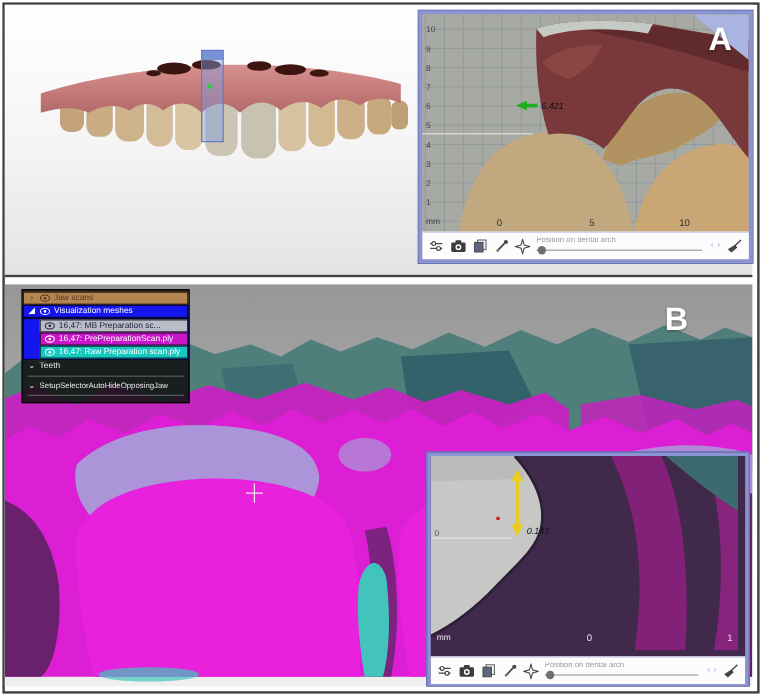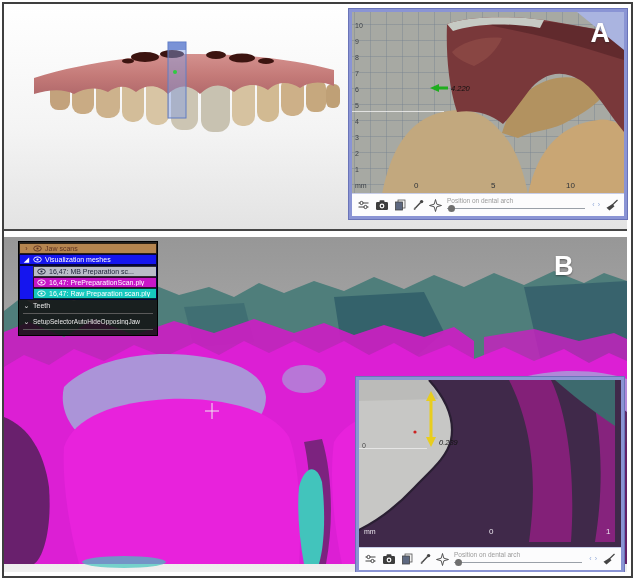--- a/index.html
+++ b/index.html
@@ -131,21 +131,21 @@
           <path d="M95,12 C112,5 152,3 192,8 L188,16 C152,10 122,12 101,19 Z" fill="#c6cac4"></path>
           <path d="M225,0 L272,0 L272,38 Z" fill="#aab4e0"></path>
         </svg>
 
         <div class="refline" style="left:0;top:99px;width:92px"></div>
 
         <svg class="abs" style="left:78px;top:70px" width="18" height="12" viewBox="0 0 18 12">
           <polygon points="0,6 9,2 9,10" fill="#1fae1f"></polygon>
           <rect x="8" y="4.5" width="10" height="3" fill="#1fae1f"></rect>
         </svg>
-        <div class="measureLbl" style="left:99px;top:72px">4.220</div>
+        <div class="measureLbl" style="left:99px;top:72px">6.421</div>
 
         <div class="tickY" style="top:10px">10</div>
         <div class="tickY" style="top:26px">9</div>
         <div class="tickY" style="top:42px">8</div>
         <div class="tickY" style="top:58px">7</div>
         <div class="tickY" style="top:74px">6</div>
         <div class="tickY" style="top:90px">5</div>
         <div class="tickY" style="top:106px">4</div>
         <div class="tickY" style="top:122px">3</div>
         <div class="tickY" style="top:138px">2</div>
@@ -307,21 +307,21 @@
         <path d="M70,0 C88,20 96,40 92,60 C88,78 70,92 55,108 C40,124 20,140 0,150" fill="none" stroke="#2a1f33" stroke-width="2.2"></path>
 
         <g>
           <rect x="70.5" y="20" width="3" height="38" fill="#e8cd1e"></rect>
           <polygon points="72,11 67,21 77,21" fill="#e8cd1e"></polygon>
           <polygon points="72,67 67,57 77,57" fill="#e8cd1e"></polygon>
         </g>
         <circle cx="56" cy="52" r="1.6" fill="#cc2222"></circle>
         <rect x="0" y="68" width="68" height="1" fill="rgba(255,255,255,0.55)"></rect>
       </svg>
-      <div class="measureLbl" style="left:80px;top:58px;color:#141414">0.239</div>
+      <div class="measureLbl" style="left:80px;top:58px;color:#141414">0.147</div>
       <div class="tickY" style="left:3px;top:62px;color:#4a4a4a">0</div>
       <div class="unitLbl" style="left:5px;top:148px;color:#e9e4ec">mm</div>
       <div class="tickX" style="left:130px;top:147px;color:#e9e4ec">0</div>
       <div class="tickX" style="left:247px;top:147px;color:#e9e4ec">1</div>
 
       <div class="vtoolbar">
         <svg width="13" height="12" viewBox="0 0 12 12">
           <line x1="1" y1="4" x2="11" y2="4" stroke="#444" stroke-width="1"></line>
               <circle cx="4" cy="4" r="1.6" fill="#fff" stroke="#444"></circle>
           <line x1="1" y1="8" x2="11" y2="8" stroke="#444" stroke-width="1"></line>

